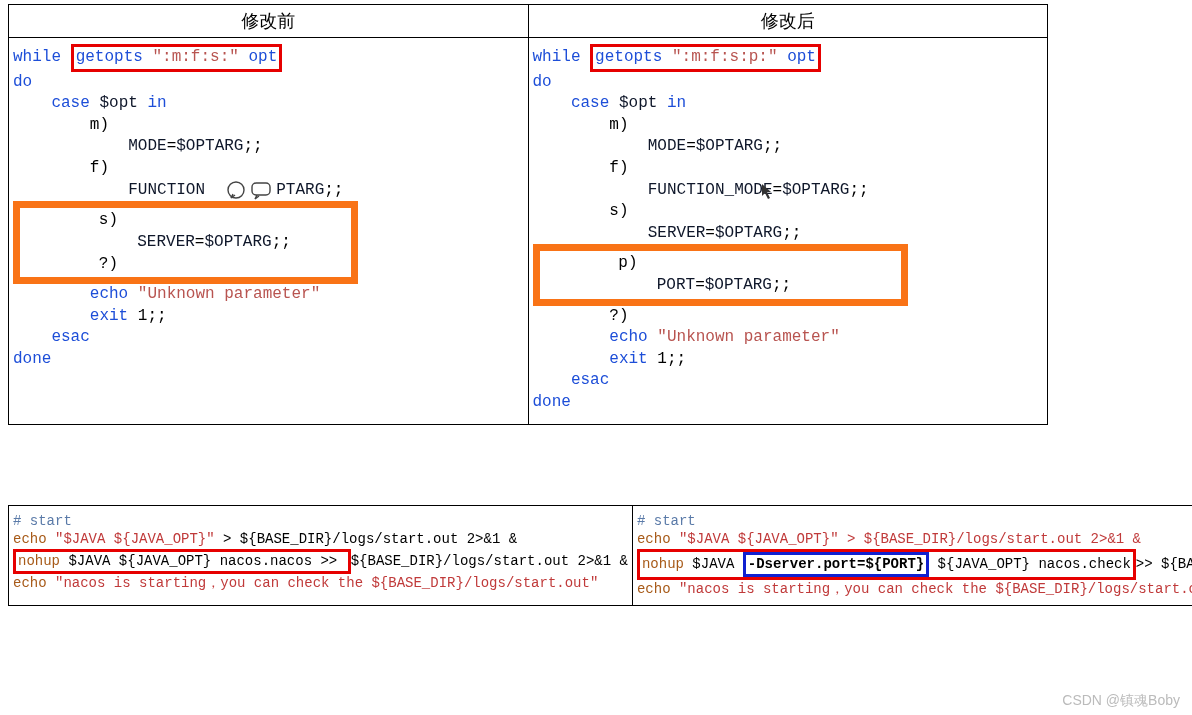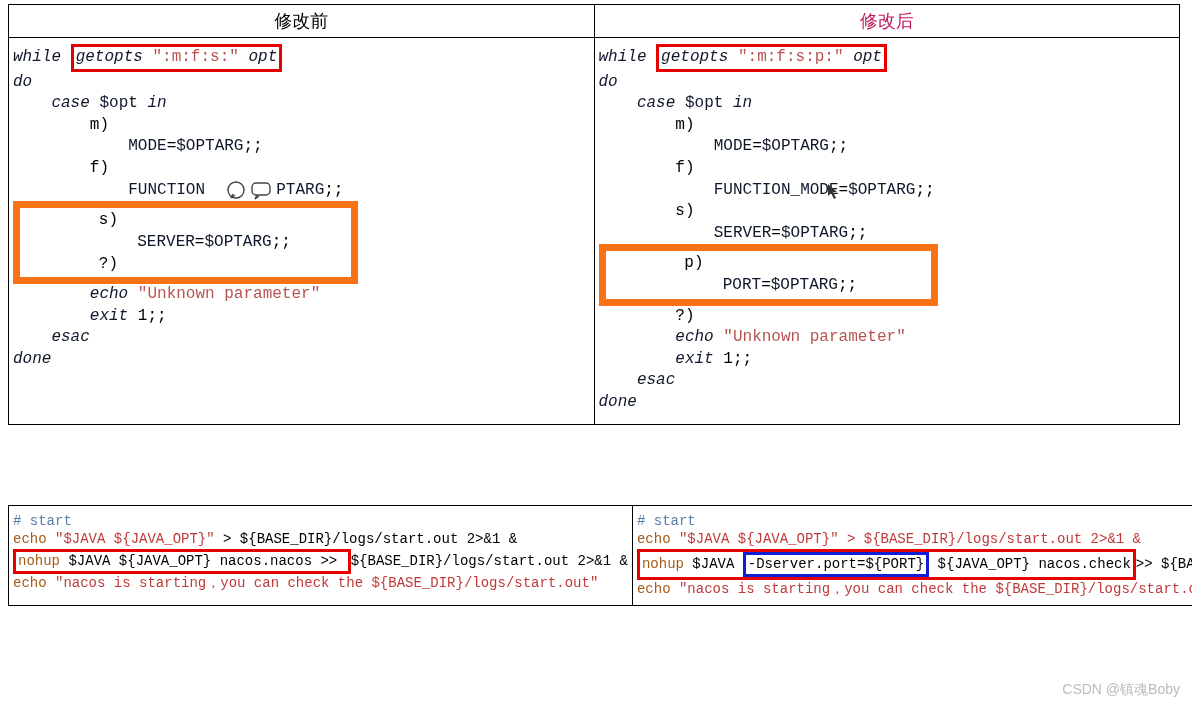--- a/index.html
+++ b/index.html
@@ -5,50 +5,50 @@
   body {
     margin: 0;
     padding: 0;
     background: #fff;
     font-family: "Courier New", Consolas, monospace;
     font-size: 16px;
     width: 1192px;
   }
   table.diff {
     border-collapse: collapse;
-    width: 1172px;
+    width: 1040px;
     margin: 4px 8px 0 8px;
   }
   table.diff th {
     border: 1px solid #000;
     font-weight: normal;
     font-size: 18px;
     padding: 4px 0;
     text-align: center;
     background: #fff;
   }
   table.diff th.after {
-    color: #be185d;
+    color: #000000;
   }
   table.diff td {
     border: 1px solid #000;
     vertical-align: top;
     padding: 6px 4px 10px 4px;
     width: 50%;
     background: #fff;
     white-space: pre;
     line-height: 1.35;
   }
-  .kw   { color: #0f172a; font-style: italic; }     
+  .kw   { color: #1d4ed8; }     
   .var  { color: #0f172a; }     
   .str  { color: #b85450; }
 
   .redbox  { border: 3px solid #e60000; display: inline-block; padding: 0 2px; }
   .redbox-block { border: 7px solid #f97316; display: inline-block; padding: 2px 60px 2px 2px; }
-  .bluebox { border: 3px solid #1020d0; display: inline-block; padding: 0 2px; }
+  .bluebox { border: 3px solid #1020d0; display: inline-block; padding: 0 2px; font-weight: bold; }
 
   
   table.bottom {
     border-collapse: collapse;
     width: 1172px;
     margin: 80px 8px 0 8px;
   }
   table.bottom td {
     border: 1px solid #000;
     vertical-align: top;
@@ -59,21 +59,21 @@
     line-height: 1.35;
     font-size: 14px;
   }
   .comment { color: #5a7aa8; text-align: right; }
   .brown2  { color: #a75a18; }
   .redstr  { color: #c03a3a; }
 
   .watermark {
     position: fixed;
     right: 12px;
-    bottom: 16px;
+    bottom: 5px;
     color: #bbb;
     font-family: Arial, sans-serif;
     font-size: 14px;
   }
 
   
   .bubbles {
     display: inline-block;
     vertical-align: middle;
   }
@@ -114,21 +114,21 @@
 <span class="kw">do</span>
 <span><span class="kw">    case </span><span class="var">$opt</span><span class="kw"> in</span></span>
 <span>        m)</span>
 <span>            <span class="var">MODE</span>=<span class="var">$OPTARG</span>;;</span>
 <span>        f)</span>
 <span>            <span class="var">FUNCTION_MODE</span>=<span class="var">$OPTARG</span>;;<span style="position:relative;"><svg style="position:absolute; left:-110px; top:2px;" width="16" height="18" viewBox="0 0 16 18">
                 <path d="M3 1 L3 13 L6 10 L9 16 L11 15 L8 9 L12 9 Z" fill="#333"></path>
               </svg></span></span>
 <span>        s)</span>
 <span>            <span class="var">SERVER</span>=<span class="var">$OPTARG</span>;;</span>
-<span class="redbox-block" style="padding-right:74px;"><span>        p)</span>
+<span class="redbox-block" style="padding-right:110px;"><span>        p)</span>
 <span>            <span class="var">PORT</span>=<span class="var">$OPTARG</span>;;</span></span>
 <span>        ?)</span>
 <span>        <span class="kw">echo </span><span class="str">"Unknown parameter"</span></span>
 <span>        <span class="kw">exit </span>1;;</span>
 <span class="kw">    esac</span>
 <span class="kw">done</span></td>
   </tr>
 </tbody>
   </table>
 

